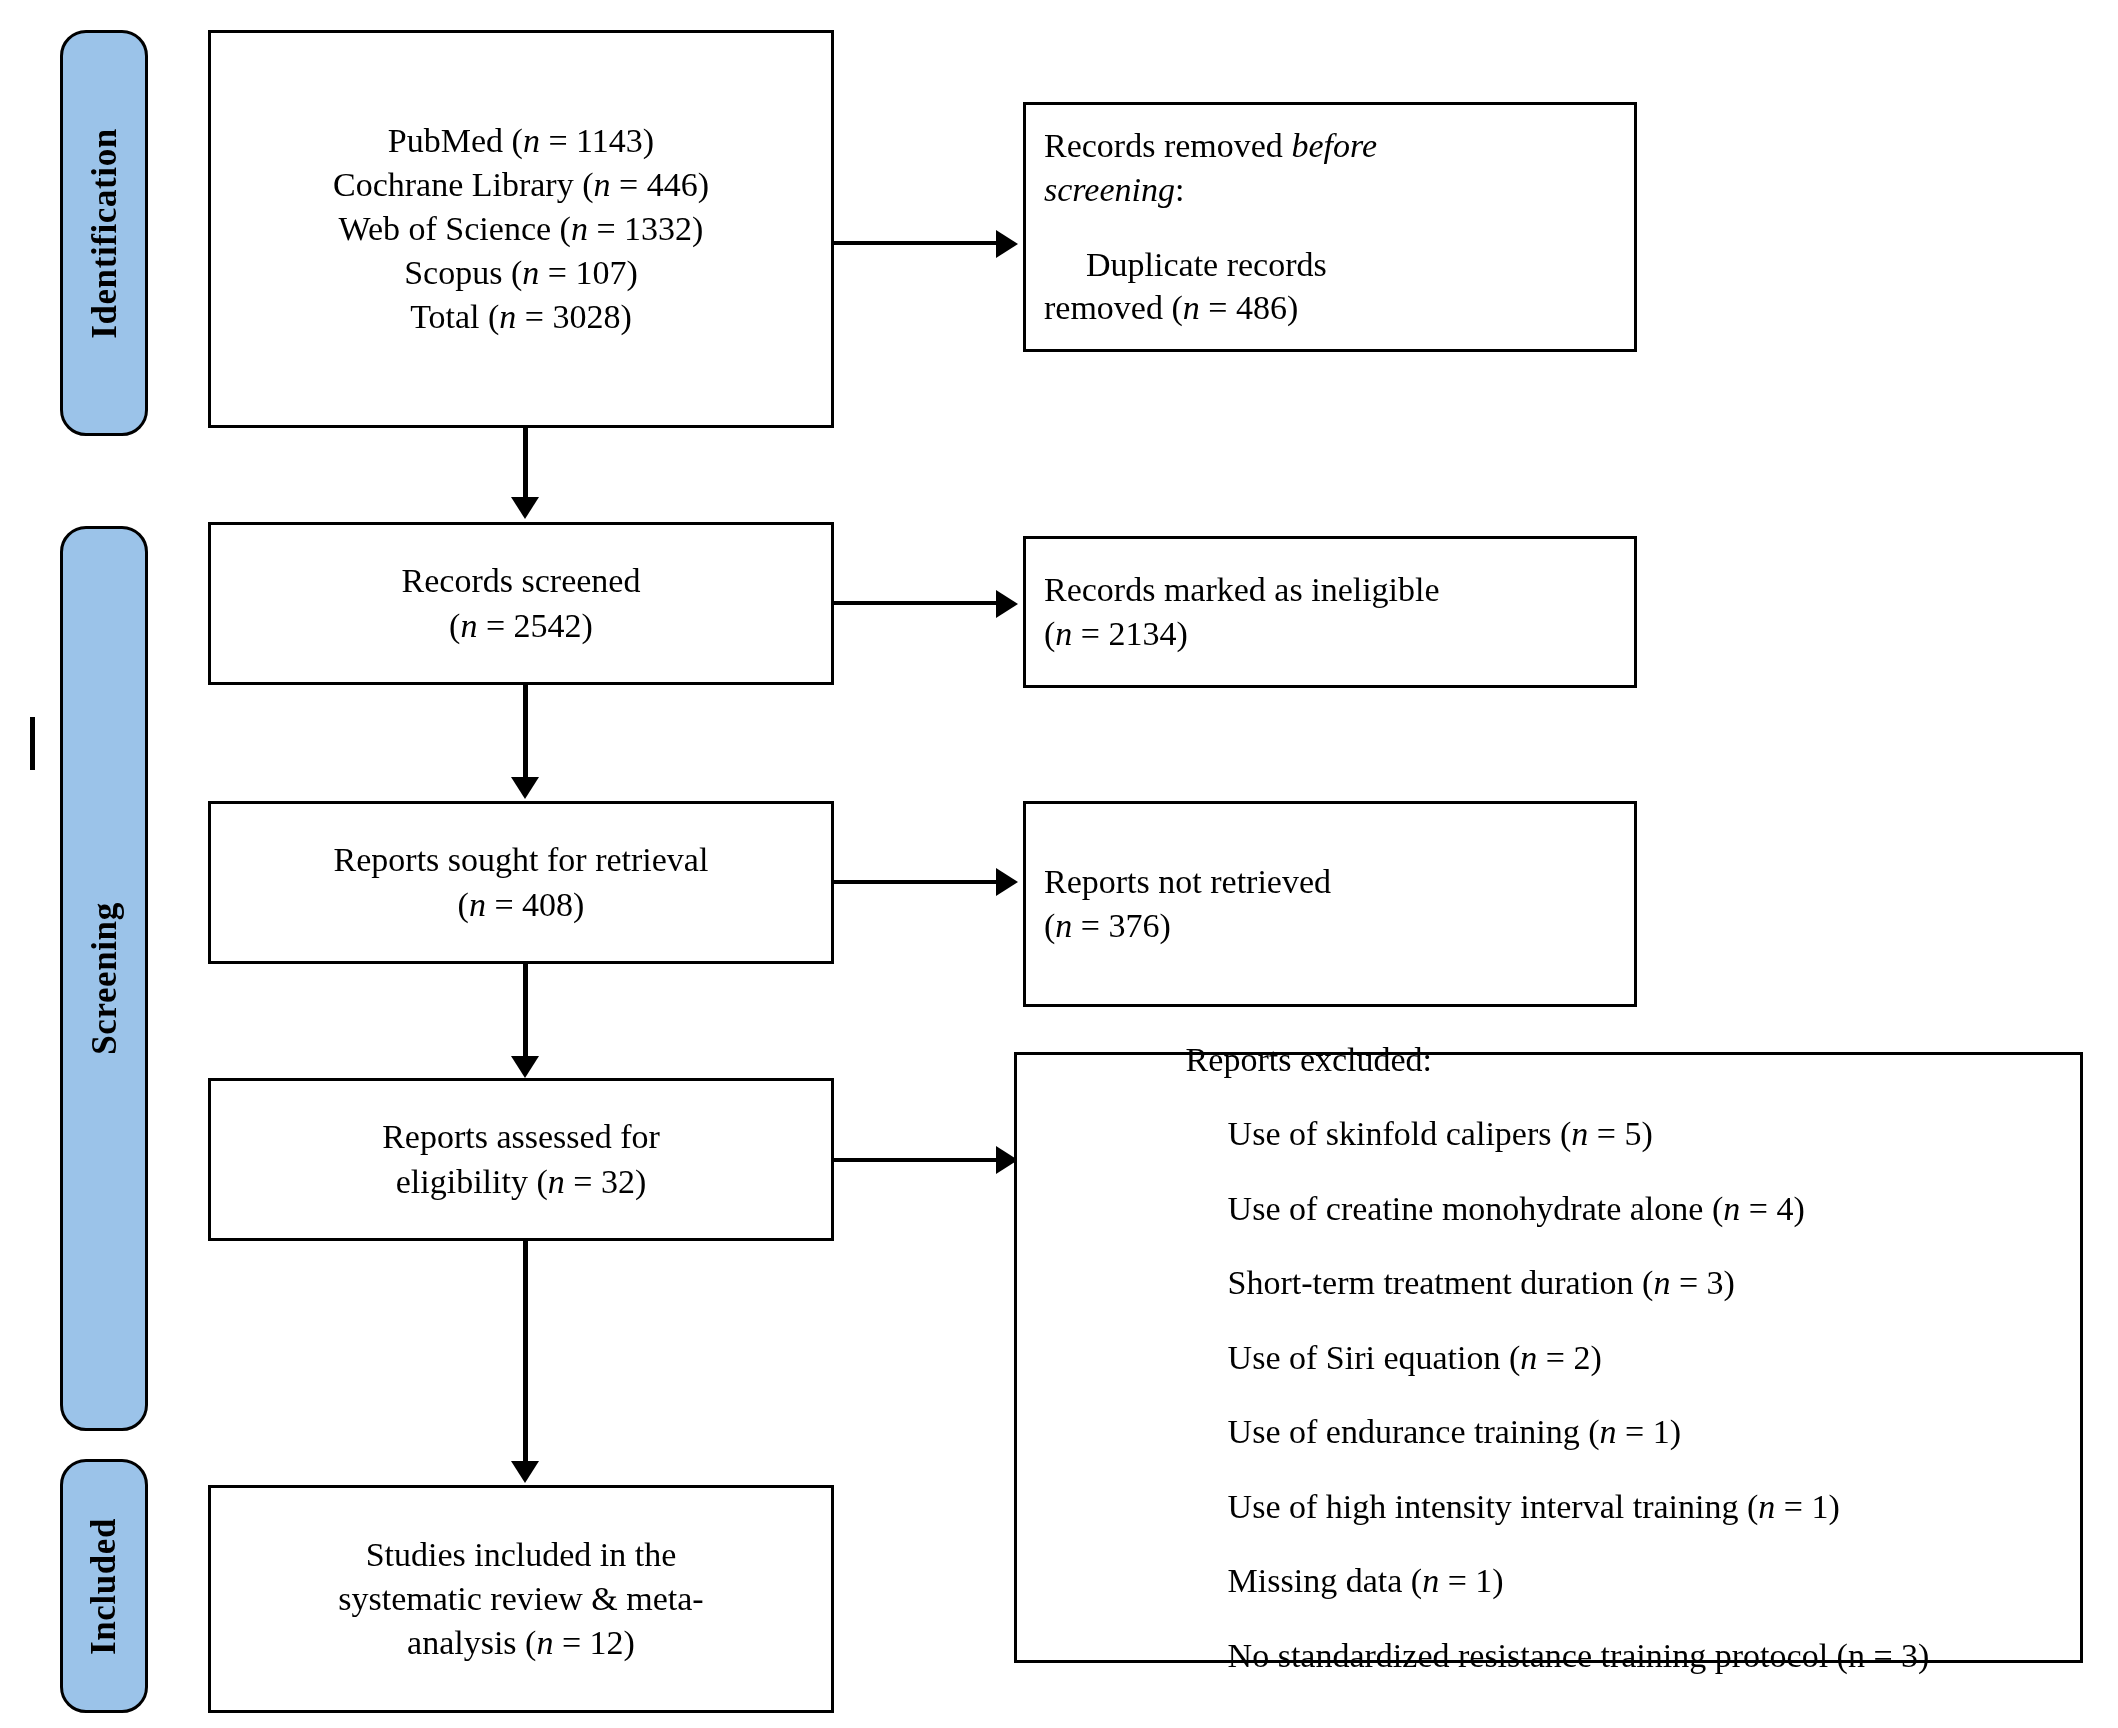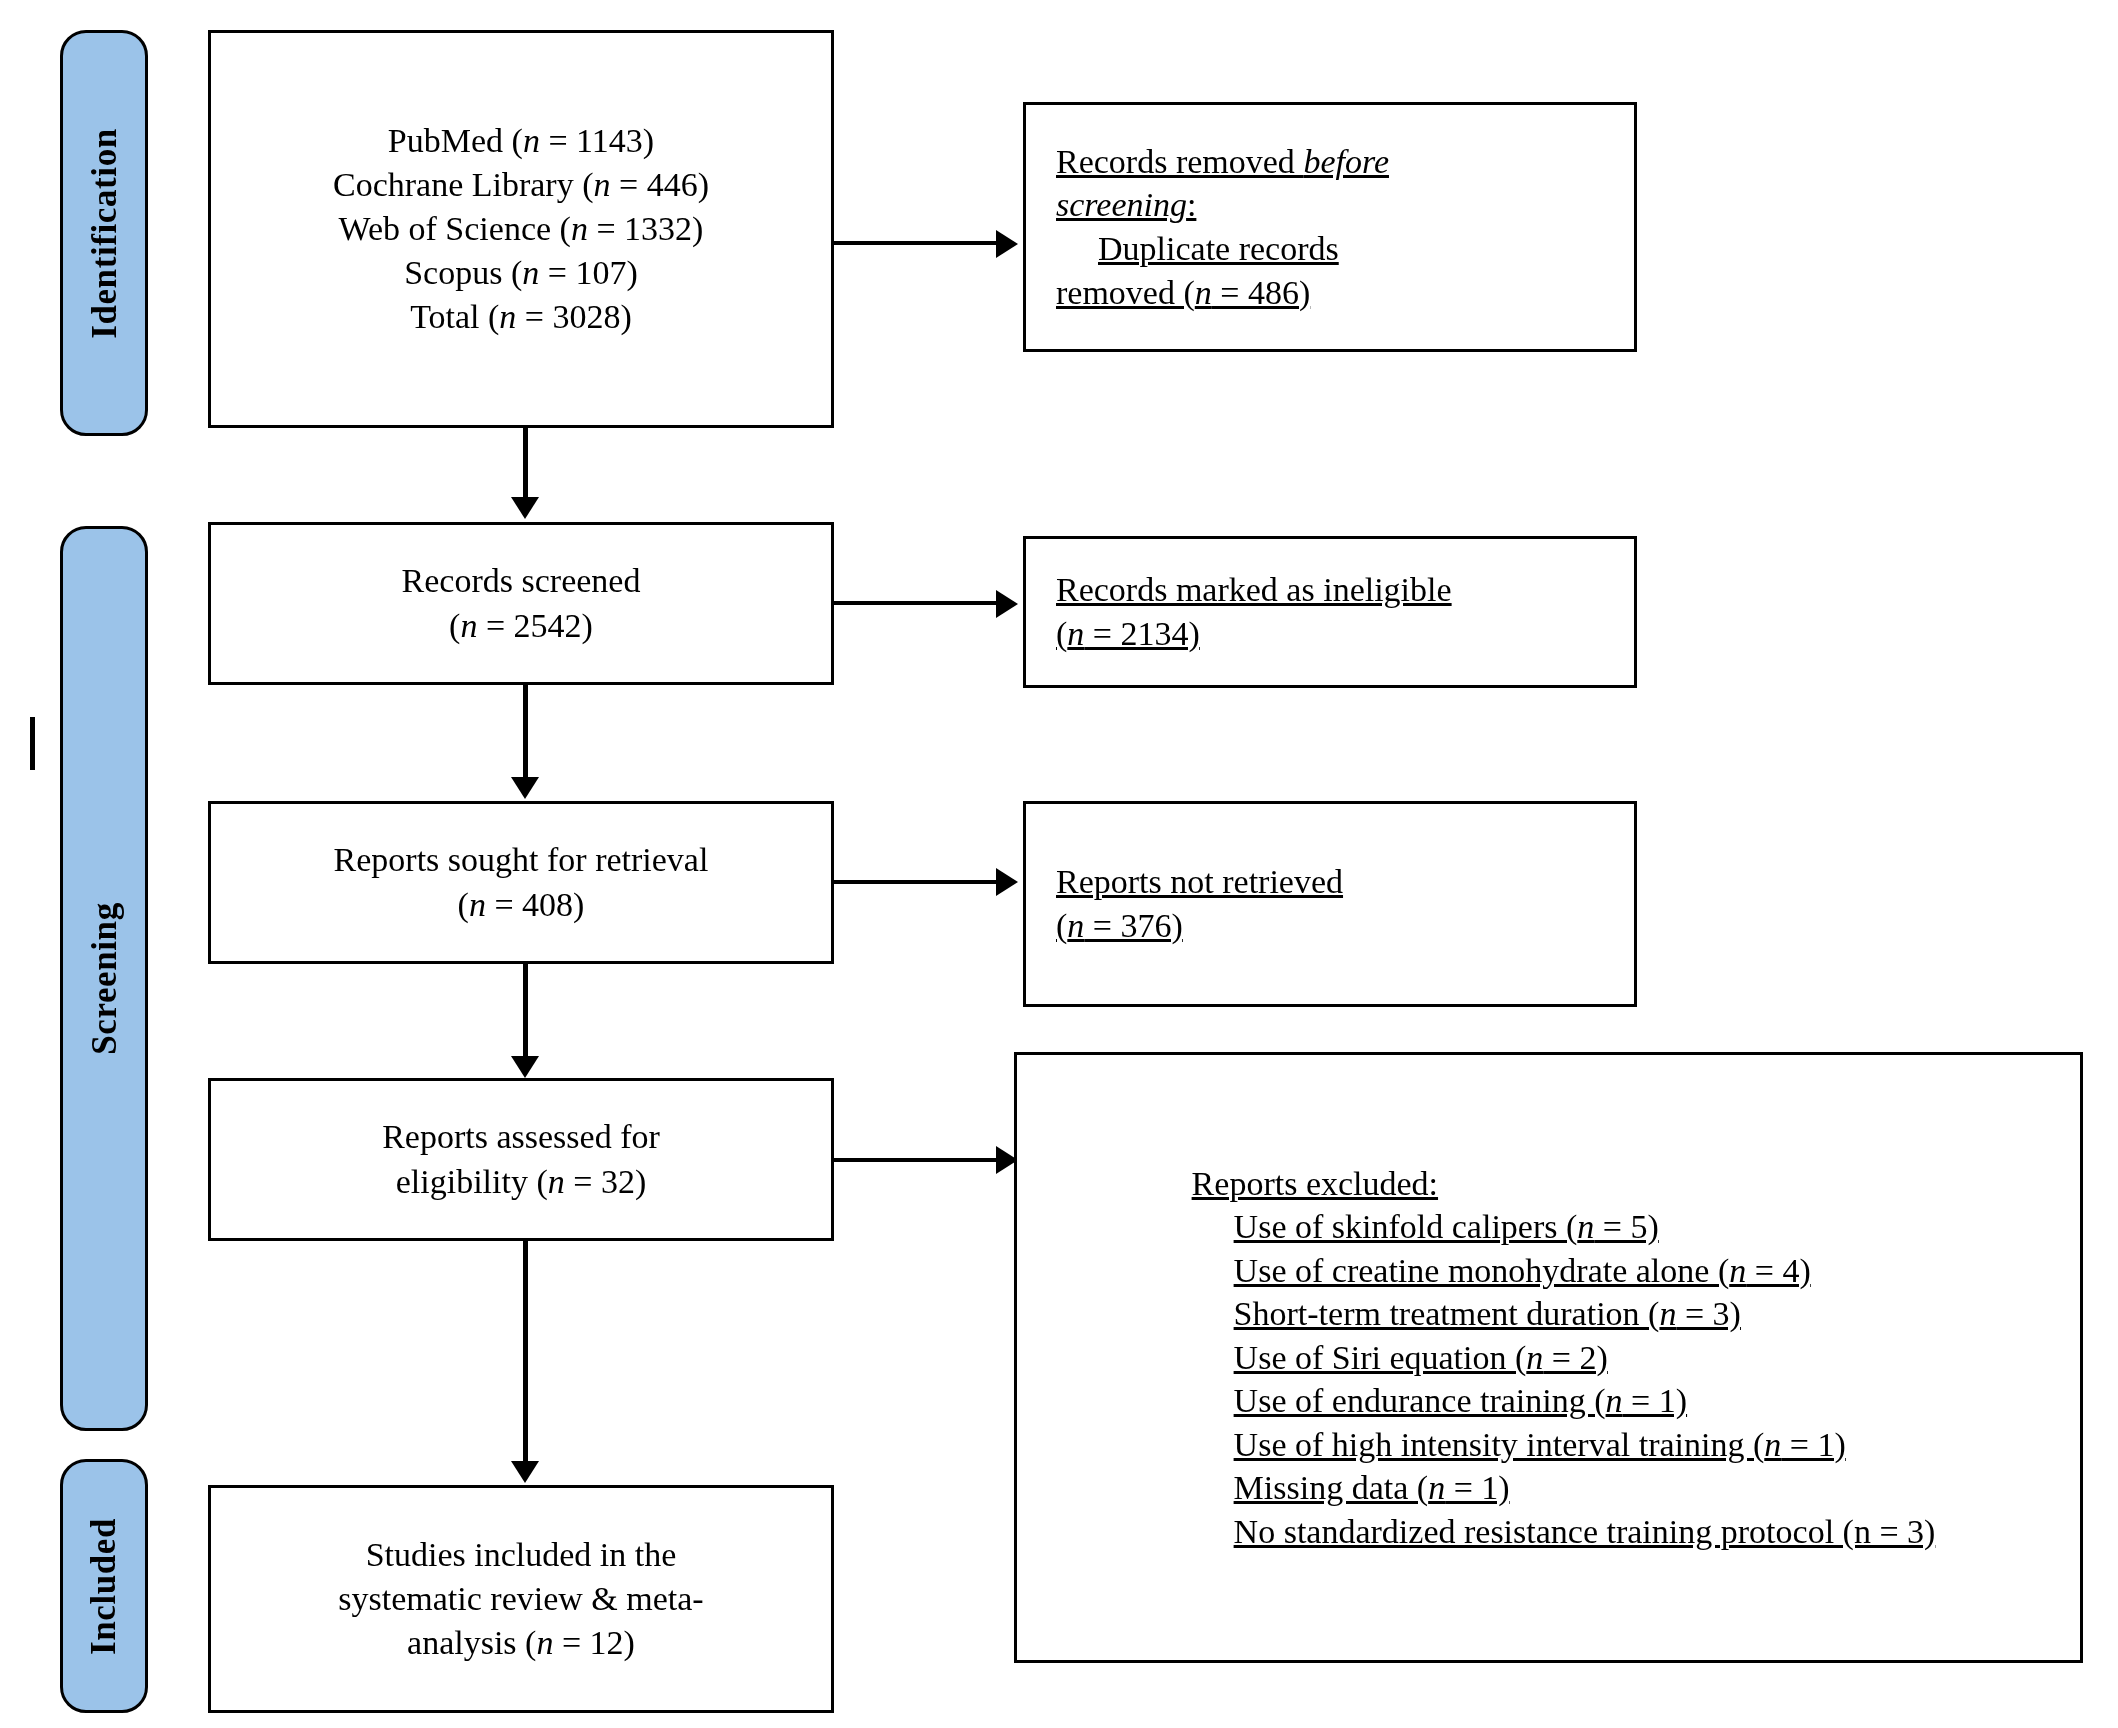--- a/index.html
+++ b/index.html
@@ -52,24 +52,24 @@
     justify-content: center;
   }
   .box.center   { align-items: center;  text-align: center; }
   .box.leftal   { align-items: flex-start; text-align: left; }
 
   .box-text {
     font-size: 34px;
     line-height: 1.30;
     padding: 0 14.5px;
   }
-  .box.leftal .box-text { padding: 0 0 0 30px; text-decoration: underline; }
+  .box.leftal .box-text { padding: 0 0 0 18px; }
 
   .ital { font-style: italic; }
-  .indent-1 { display: block; padding-left: 42px; }
+  .indent-1 { display: block; padding-left: 42px; margin-top: 31px; }
   .tight { line-height: 1.28; }
 
   
   .vline {
     position: absolute;
     width: 3.9px;
     background: #000000;
   }
   .hline {
     position: absolute;

